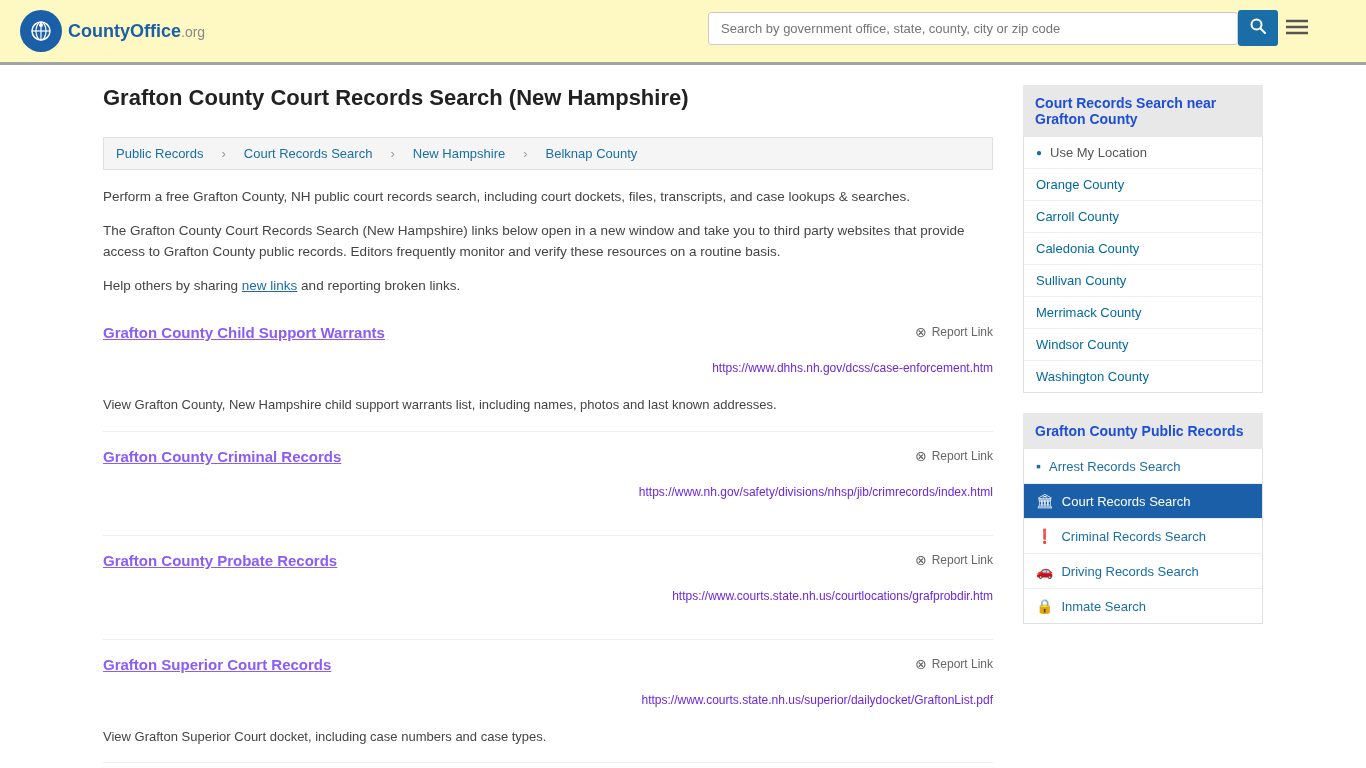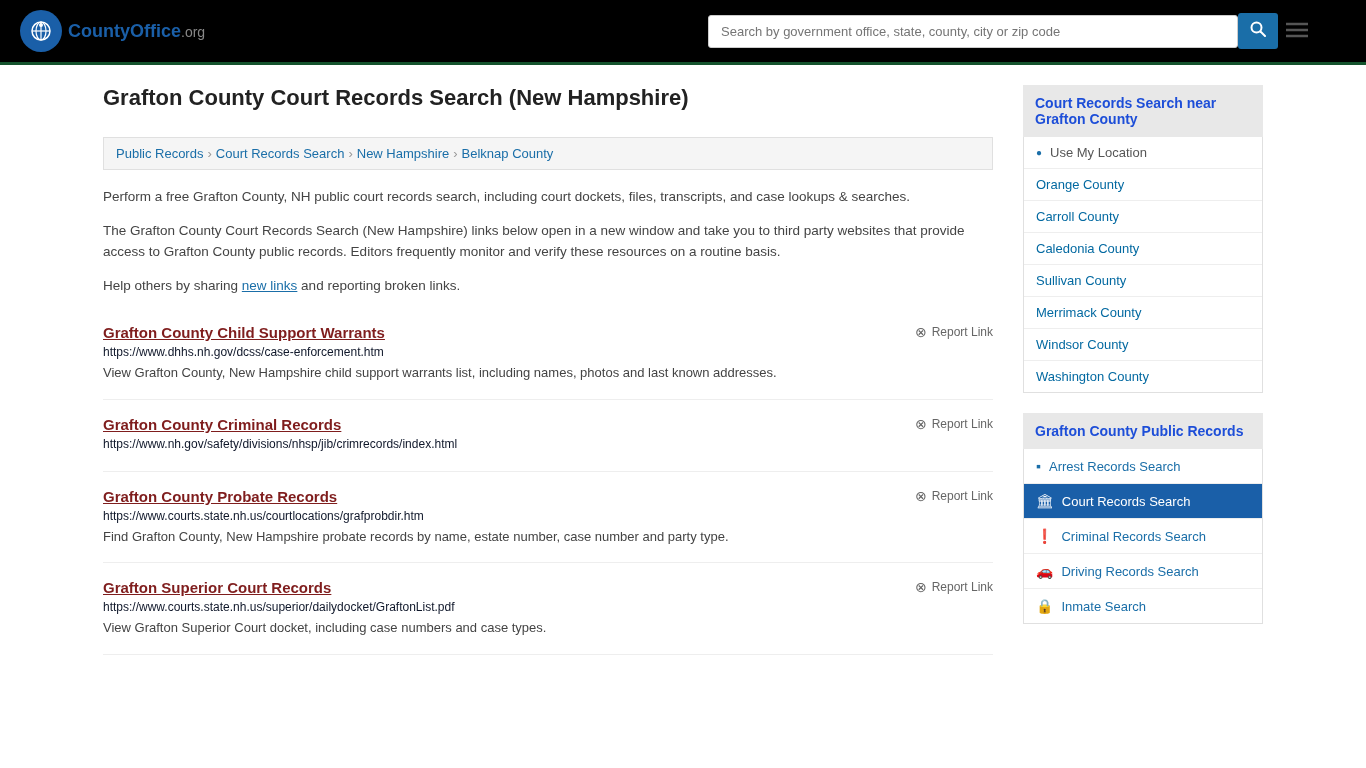--- a/index.html
+++ b/index.html
@@ -1,24 +1,24 @@
 <!DOCTYPE html>
 <html><head>
   <meta charset="utf-8">
   <style>
     * { margin: 0; padding: 0; box-sizing: border-box; }
     body { font-family: Arial, sans-serif; font-size: 14px; color: #333; background: #fff; }
 
     
     #header {
-      background: #000000;
-      border-bottom: 3px solid #14532d;
+      background: #fef9c3;
+      border-bottom: 3px solid #a3a3a3;
       padding: 10px 20px;
       display: flex;
-      align-items: center;
+      align-items: flex-start;
       justify-content: space-between;
     }
     #logo-area {
       display: flex;
       align-items: center;
       gap: 6px;
     }
     #logo-circle {
       width: 42px;
       height: 42px;
@@ -105,21 +105,21 @@
     
     #breadcrumb {
       background: #f5f5f5;
       padding: 8px 12px;
       border: 1px solid #e0e0e0;
       font-size: 13px;
       color: #666;
       margin-bottom: 16px;
       display: flex;
       align-items: center;
-      gap: 4px;
+      gap: 18px;
       flex-wrap: wrap;
     }
     #breadcrumb a {
       color: #1a6ea8;
       text-decoration: none;
     }
     .breadcrumb-sep { color: #999; }
 
     
     .desc-para {
@@ -139,42 +139,43 @@
       padding: 16px 0;
     }
     .record-header {
       display: flex;
       align-items: flex-start;
       justify-content: space-between;
     }
     .record-title {
       font-size: 15px;
       font-weight: bold;
-      color: #7f1d1d;
+      color: #8b5cf6;
       text-decoration: underline;
       cursor: pointer;
     }
     .report-link-btn {
       display: flex;
       align-items: center;
       gap: 5px;
       color: #666;
       font-size: 12px;
       cursor: pointer;
       white-space: nowrap;
       margin-left: 20px;
       flex-shrink: 0;
     }
     .report-link-icon {
       font-size: 14px;
     }
     .record-url {
-      color: #0f172a;
+      color: #6d28d9;
       font-size: 12px;
-      margin: 4px 0;
+      margin: 20px 0;
+      text-align: right;
     }
     .record-desc {
       font-size: 13px;
       color: #444;
       line-height: 1.5;
     }
 
     
     .sidebar-section-title {
       background: #e8e8e8;
@@ -326,21 +327,20 @@
     </div>
         <div class="record-entry">
       <div class="record-header">
         <a class="record-title" href="#">Grafton County Probate Records</a>
         <div class="report-link-btn">
           <span class="report-link-icon">⊗</span>
           <span>Report Link</span>
         </div>
       </div>
       <div class="record-url">https://www.courts.state.nh.us/courtlocations/grafprobdir.htm</div>
-      <div class="record-desc">Find Grafton County, New Hampshire probate records by name, estate number, case number and party type.</div>
     </div>
         <div class="record-entry">
       <div class="record-header">
         <a class="record-title" href="#">Grafton Superior Court Records</a>
         <div class="report-link-btn">
           <span class="report-link-icon">⊗</span>
           <span>Report Link</span>
         </div>
       </div>
       <div class="record-url">https://www.courts.state.nh.us/superior/dailydocket/GraftonList.pdf</div>

